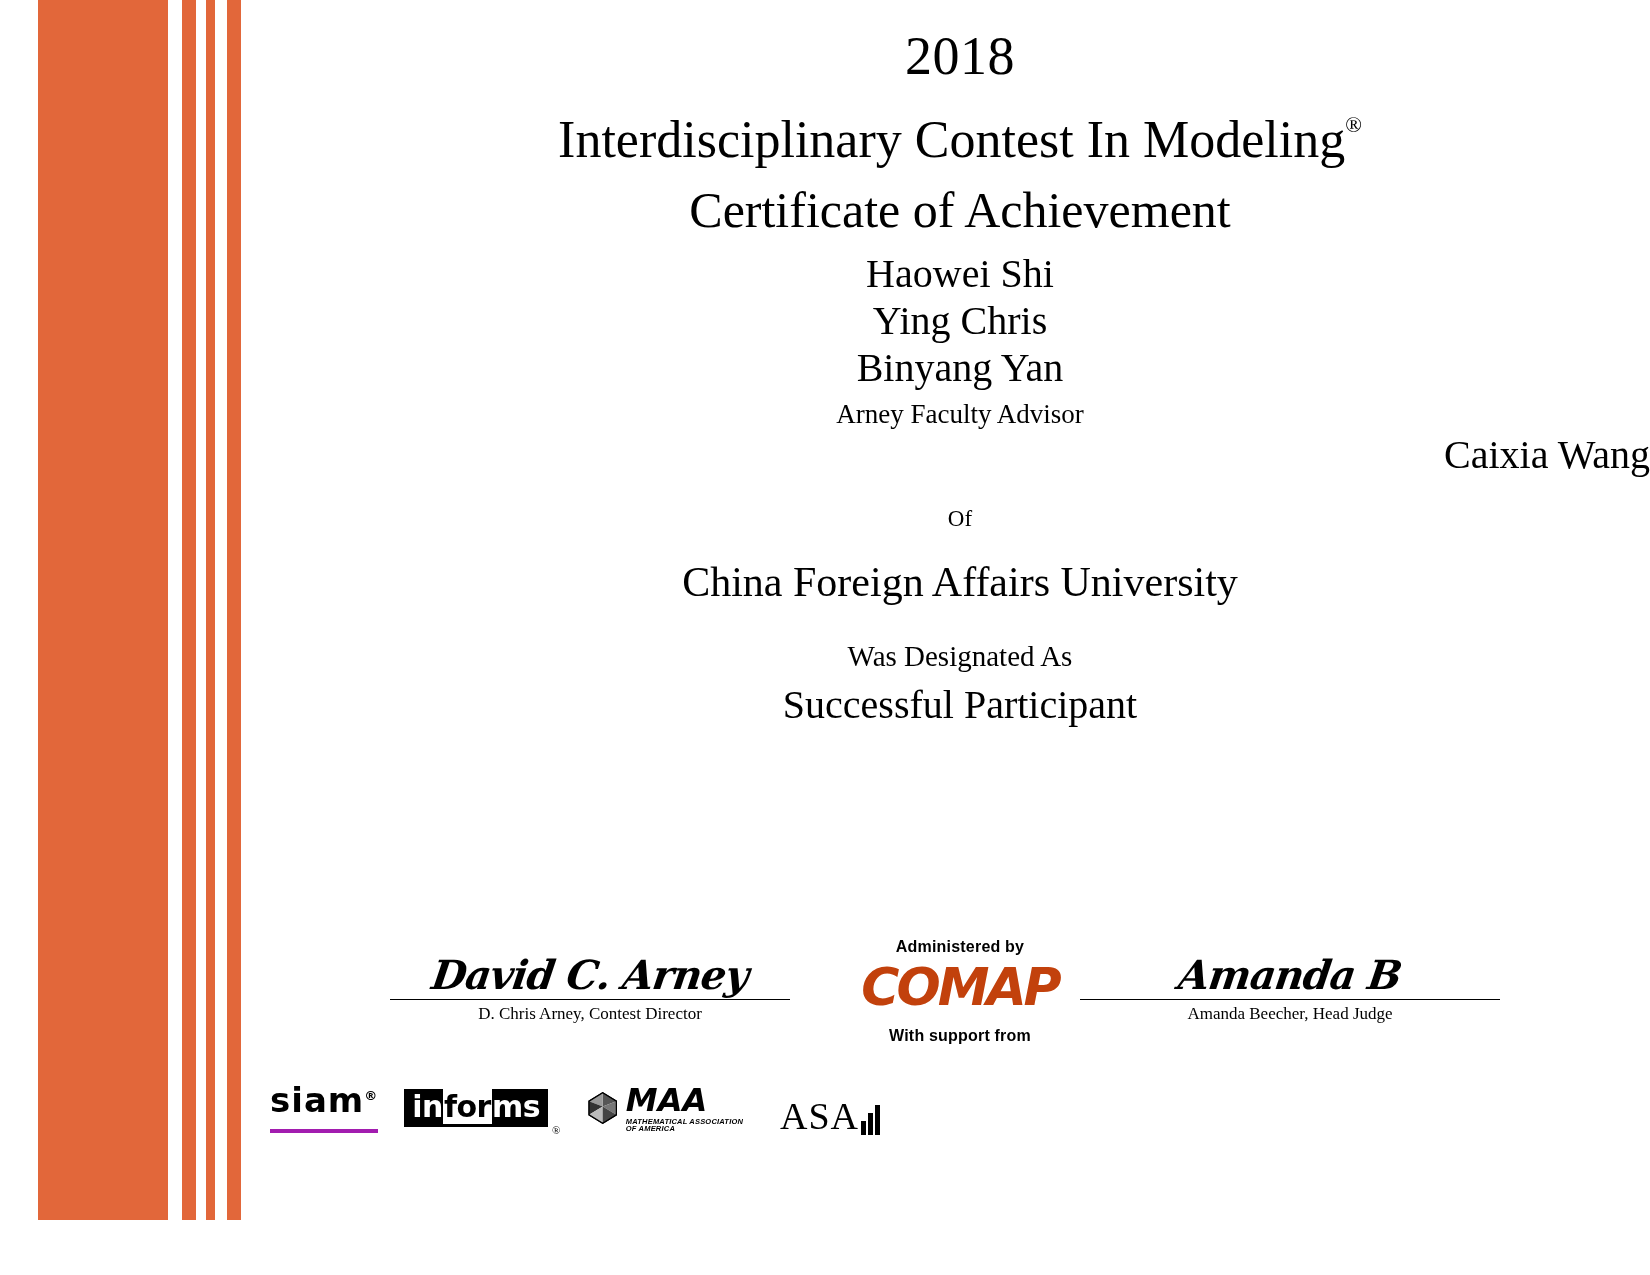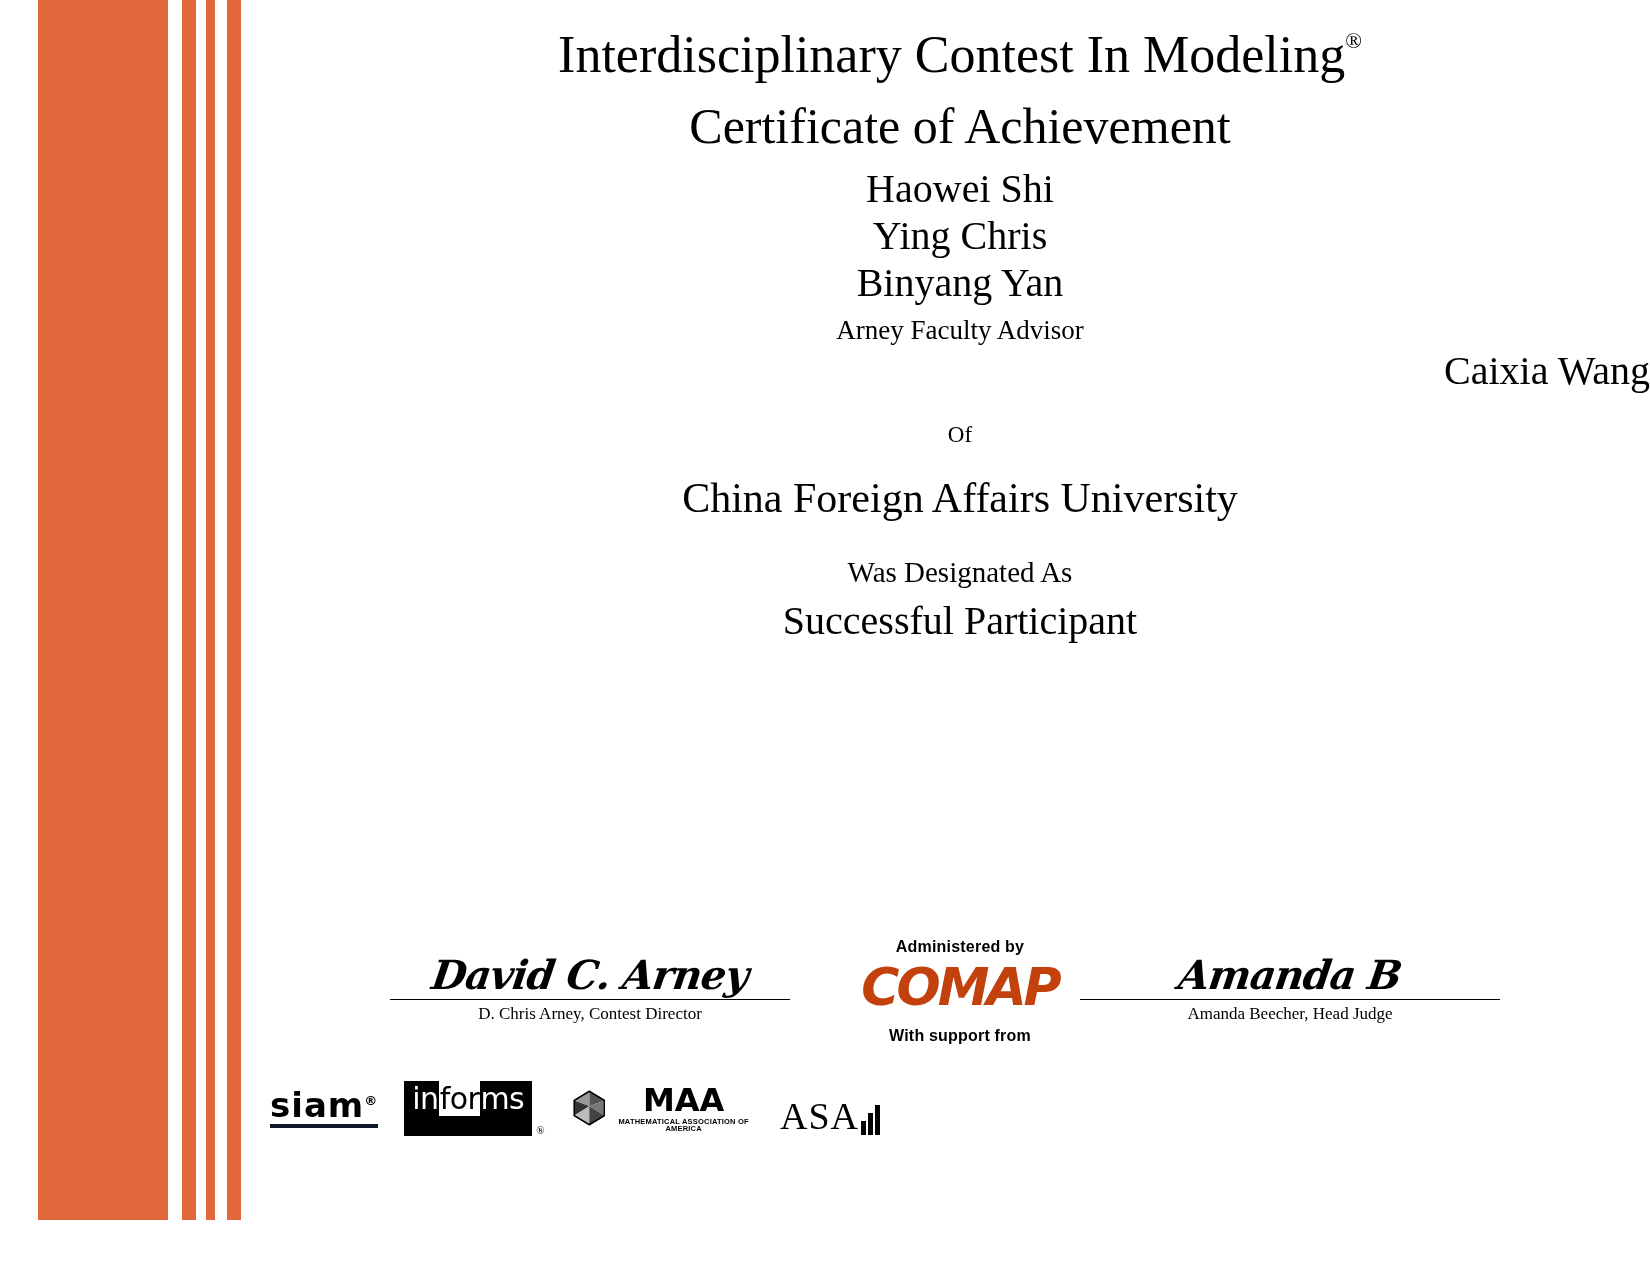--- a/index.html
+++ b/index.html
@@ -184,33 +184,33 @@
     display: flex;
     align-items: center;
     justify-content: center;
     gap: 26px;
   }
   .logo-siam {
     font-family: "DejaVu Sans", sans-serif;
     font-weight: bold;
     font-size: 34px;
     letter-spacing: 1px;
-    border-bottom: 4px solid #0f172a;
-    padding-bottom: 2px;
+    border-bottom: 4px solid #a21caf;
+    padding-bottom: 12px;
     line-height: 1;
   }
   .logo-siam .r { font-size: 13px; vertical-align: super; }
 
   .logo-informs {
     background: #000;
     color: #fff;
     font-family: "DejaVu Sans", sans-serif;
-    font-weight: normal;
+    font-weight: bold;
     font-size: 30px;
-    padding: 3px 8px 22px 8px;
+    padding: 3px 8px 5px 8px;
     letter-spacing: -0.5px;
     line-height: 1;
     position: relative;
   }
   .logo-informs .hl {
     background: #fff;
     color: #000;
     padding: 0 1px;
   }
   .logo-informs-reg {
@@ -223,22 +223,22 @@
 
   .logo-maa {
     display: flex;
     align-items: center;
     gap: 6px;
   }
   .maa-ball {
     width: 44px; height: 44px;
   }
   .maa-text {
-    text-align: center;
-    line-height: 1;
+    line-height: 1;
+    font-style: italic;
   }
   .maa-big {
     font-family: "DejaVu Sans", sans-serif;
     font-weight: bold;
     font-size: 32px;
     letter-spacing: 0;
   }
   .maa-small {
     font-family: "Liberation Sans", sans-serif;
     font-size: 7.5px;
@@ -278,20 +278,21 @@
 
 <div class="left-bars">
   <div class="bar bar-wide"></div>
   <div class="bar bar-mid"></div>
   <div class="bar bar-thin"></div>
   <div class="bar bar-thin2"></div>
 </div>
 
 <div class="cert">
 
+  <div class="year">2018</div>
 
   <div class="contest-title">
     <span>Interdisciplinary Contest In Modeling</span><span class="reg">®</span>
   </div>
 
   <div class="cert-sub">Certificate of Achievement</div>
 
 
   <div class="team-names">
     <div class="team-name">Haowei  Shi</div>

